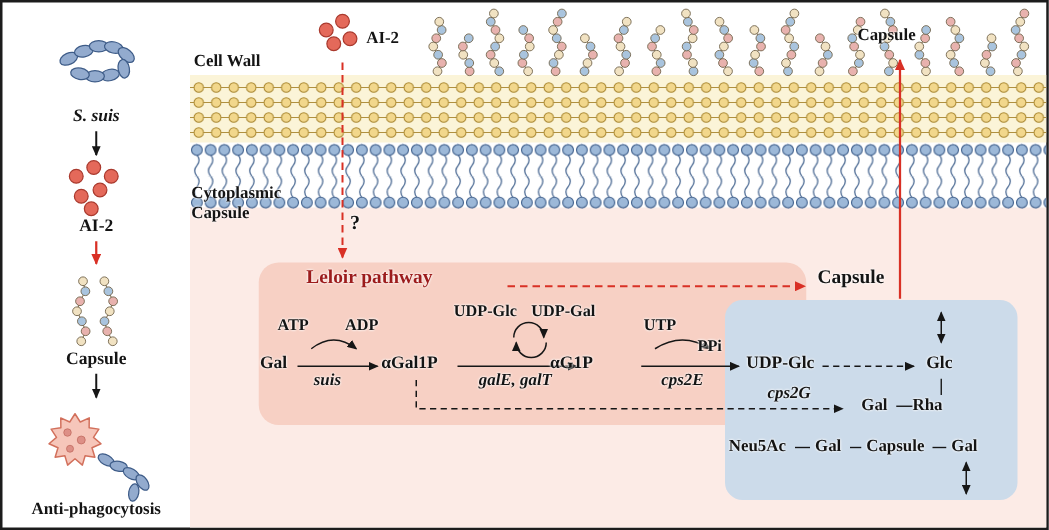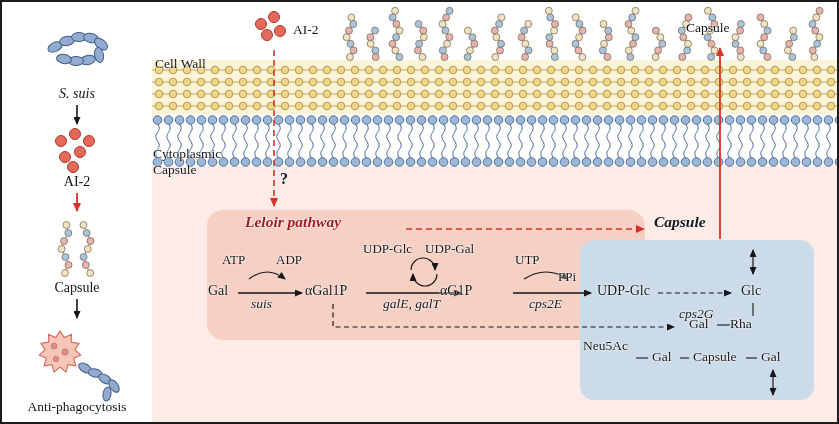--- a/index.html
+++ b/index.html
@@ -6,27 +6,28 @@
   body { background:#ffffff; font-family:"Liberation Serif", serif; }
   .stage{
     position:relative; width:839px; height:424px;
     background:#ffffff; border:2px solid #1c1c1c; overflow:hidden;
     color:#141414;
   }
   svg.scene{ position:absolute; left:0; top:0; }
   .lbl{
     position:absolute; font-size:14px; line-height:1.1; white-space:nowrap;
     text-shadow:0 0 2px #fff, 0 0 2px #fff;
+    font-weight:bold;
   }
   .c75{ left:75px; transform:translateX(-50%); }
   .it{ font-style:italic; }
   .b{ font-weight:bold; }
   .s13{ font-size:13px; }
   .s135{ font-size:13.5px; }
-  .s155{ font-size:15.5px;font-style:italic; }
+  .s155{ font-size:15.5px; }
   .s16{ font-size:16px; }
   .maroon{ color:#9c1c1c; }
 </style>
 </head>
 <body>
 
 <div class="stage">
 
   <svg class="scene" id="scene" width="839" height="424" viewBox="0 0 839 424">
     <defs>
@@ -309,21 +310,21 @@
     <line x1="771" y1="368" x2="771" y2="393" stroke="#161616" stroke-width="1.2" marker-start="url(#ab)" marker-end="url(#ab)"></line>
   </svg>
 
   <div>
 
     <div class="lbl c75 it" style="top:84px">S. suis</div>
     <div class="lbl c75" style="top:172px">AI-2</div>
     <div class="lbl c75" style="top:278px">Capsule</div>
     <div class="lbl c75 s135" style="top:398px">Anti-phagocytosis</div>
 
-    <div class="lbl s135" style="left:153px; top:55px">Cell Wall</div>
+    <div class="lbl s135" style="left:153px; top:40px">Cell Wall</div>
     <div class="lbl s135" style="left:291px; top:21px">AI-2</div>
     <div class="lbl b s16" style="left:278px; top:168px">?</div>
     <div class="lbl s135" style="left:151px; top:145px">Cytoplasmic</div>
     <div class="lbl s135" style="left:151px; top:161px">Capsule</div>
     <div class="lbl s135" style="left:684px; top:19px">Capsule</div>
 
     <div class="lbl b s155 maroon" style="left:243px; top:211px">Leloir pathway</div>
     <div class="lbl b s155" style="left:652px; top:211px">Capsule</div>
 
     <div class="lbl" style="left:206px; top:281px">Gal</div>
@@ -335,22 +336,22 @@
     <div class="lbl s13" style="left:220px; top:251px">ATP</div>
     <div class="lbl s13" style="left:274px; top:251px">ADP</div>
     <div class="lbl s13" style="left:361px; top:240px">UDP-Glc</div>
     <div class="lbl s13" style="left:423px; top:240px">UDP-Gal</div>
     <div class="lbl s13" style="left:513px; top:251px">UTP</div>
     <div class="lbl s13" style="left:556px; top:268px">PPi</div>
 
     <div class="lbl it s135" style="left:249px; top:295px">suis</div>
     <div class="lbl it s135" style="left:381px; top:295px">galE, galT</div>
     <div class="lbl it s135" style="left:527px; top:295px">cps2E</div>
-    <div class="lbl it s135" style="left:677px; top:305px">cps2G</div>
+    <div class="lbl it s135" style="left:612px; top:305px">cps2G</div>
 
     <div class="lbl s135" style="left:687px; top:315px">Gal</div>
     <div class="lbl s135" style="left:728px; top:315px">Rha</div>
-    <div class="lbl s135" style="left:581px; top:337px">Neu5Ac</div>
+    <div class="lbl s135" style="left:581px; top:348px">Neu5Ac</div>
     <div class="lbl s135" style="left:650px; top:348px">Gal</div>
     <div class="lbl s135" style="left:691px; top:348px">Capsule</div>
     <div class="lbl s135" style="left:759px; top:348px">Gal</div>
   </div>
 </div>
 
 </body></html>

